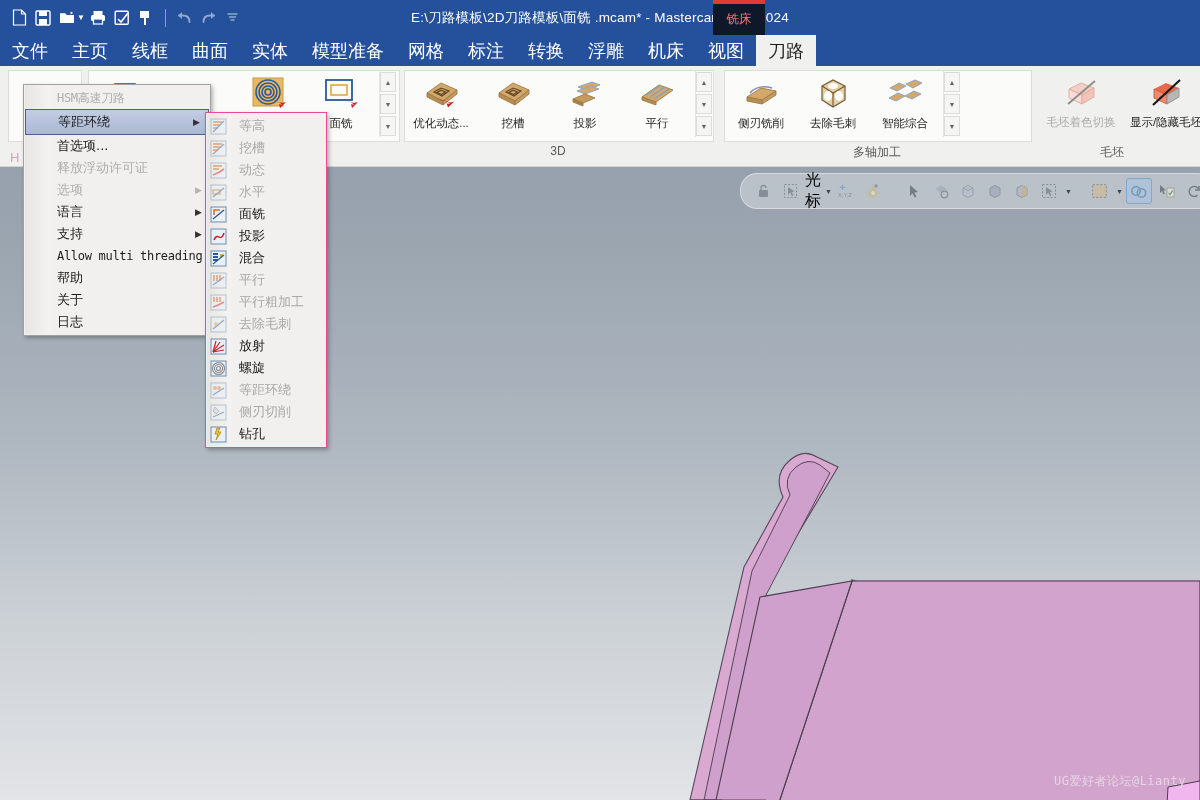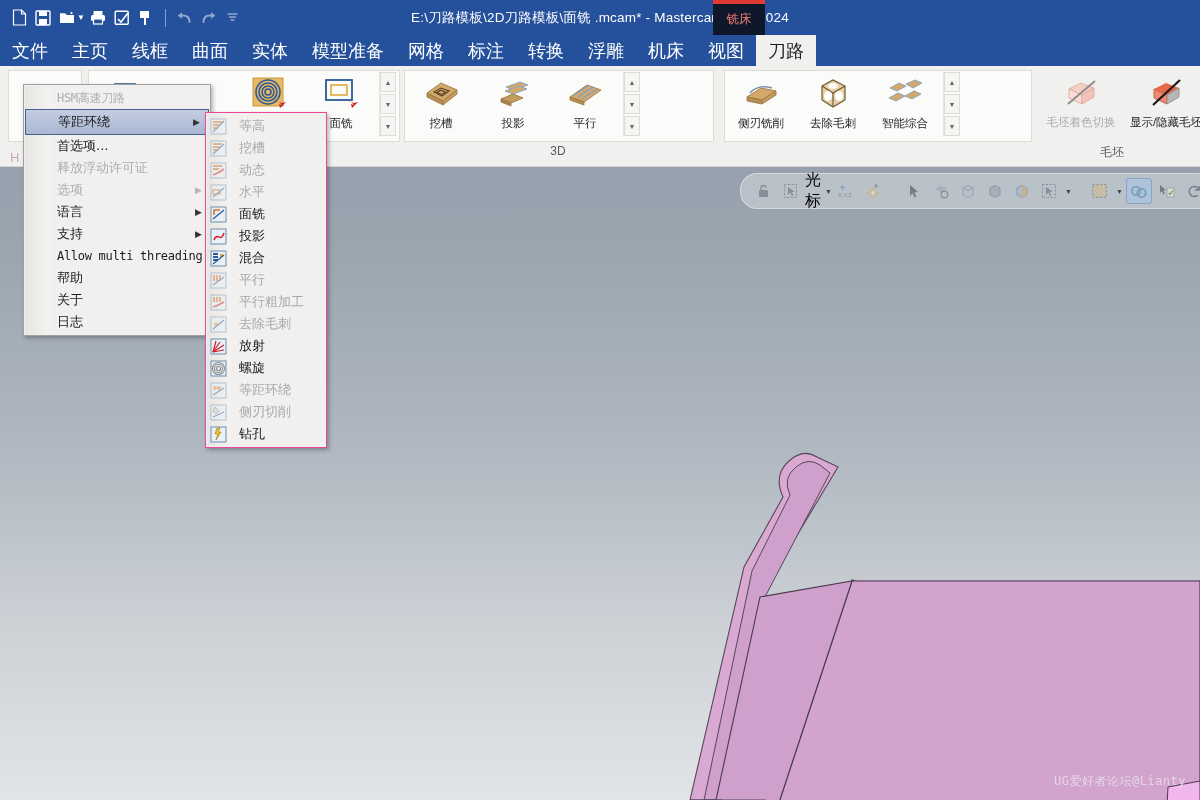--- a/index.html
+++ b/index.html
@@ -337,20 +337,35 @@
       <div class="rbtn">
         <span class="ic">
           <svg width="40" height="34" viewBox="0 0 40 34">
             <path d="M6 16 L20 6 L36 13 L22 24 Z" fill="#d4a86a" stroke="#9c7b45" stroke-width=".9"></path>
             <path d="M6 16 L6 20 L22 28 L22 24 Z" fill="#b58e51" stroke="#9c7b45" stroke-width=".9"></path>
             <path d="M36 13 L36 17 L22 28 L22 24 Z" fill="#c59b5d" stroke="#9c7b45" stroke-width=".9"></path>
             <g fill="none" stroke="#5a4322" stroke-width="1.1">
               <path d="M13 15 L20 11 L28 14 L21 19 Z"></path>
               <path d="M16 15.5 L20 13.2 L24.5 15 L20.5 17.5 Z"></path>
             </g>
+            <path d="M16 22 q10 1 13 5 l-3.4 -.6 l1.4 4 l6 -5.6 l-4 .8 z" fill="#cf1f26"></path>
+          </svg>
+        </span>
+        <span class="lbl">优化动态...</span>
+      </div>
+      <div class="rbtn">
+        <span class="ic">
+          <svg width="40" height="34" viewBox="0 0 40 34">
+            <path d="M6 16 L20 6 L36 13 L22 24 Z" fill="#d4a86a" stroke="#9c7b45" stroke-width=".9"></path>
+            <path d="M6 16 L6 20 L22 28 L22 24 Z" fill="#b58e51" stroke="#9c7b45" stroke-width=".9"></path>
+            <path d="M36 13 L36 17 L22 28 L22 24 Z" fill="#c59b5d" stroke="#9c7b45" stroke-width=".9"></path>
+            <g fill="none" stroke="#5a4322" stroke-width="1.1">
+              <path d="M13 15 L20 11 L28 14 L21 19 Z"></path>
+              <path d="M16 15.5 L20 13.2 L24.5 15 L20.5 17.5 Z"></path>
+            </g>
           </svg>
         </span>
         <span class="lbl">挖槽</span>
       </div>
       <div class="rbtn">
         <span class="ic">
           <svg width="40" height="34" viewBox="0 0 40 34">
             <g fill="#d4a86a" stroke="#8ba6c4" stroke-width="1">
               <path d="M13 10 L27 5 L35 8 L21 13 Z"></path>
               <path d="M12 14 L26 9 L34 12 L20 17 Z"></path>
@@ -422,20 +437,21 @@
           </svg>
         </span>
         <span class="lbl">智能综合</span>
       </div>
       <div class="spinner">
         <div>▲</div>
         <div>▼</div>
         <div>▼</div>
       </div>
     </div>
+    <div class="glabel">多轴加工</div>
   </div>
 
   <div class="rgroup" id="grp-stock">
     <div class="gbody" style="border:none;background:transparent;">
       <div class="rbtn dim" style="width:84px;">
         <span class="ic">
           <svg width="40" height="34" viewBox="0 0 40 34">
             <path d="M8 13 L20 7 L33 12 L21 19 Z" fill="#f4cfc6" stroke="#e0a99c" stroke-width=".9"></path>
             <path d="M8 13 L8 22 L21 28 L21 19 Z" fill="#f7ddd6" stroke="#e0a99c" stroke-width=".9"></path>
             <path d="M33 12 L33 21 L21 28 L21 19 Z" fill="#f1c4b8" stroke="#e0a99c" stroke-width=".9"></path>

